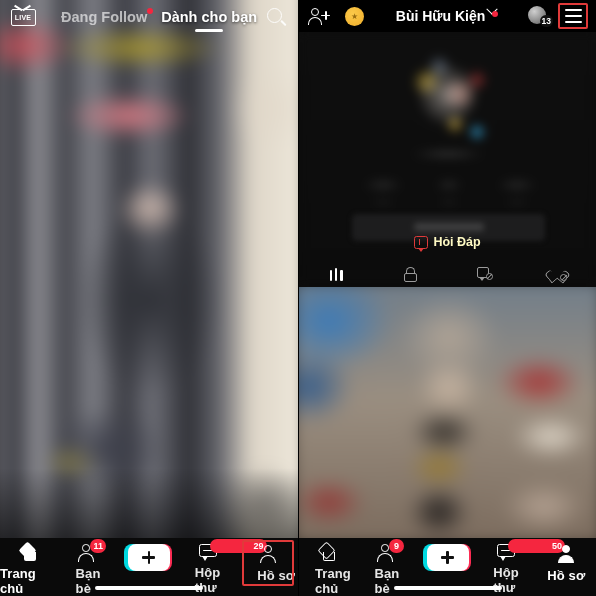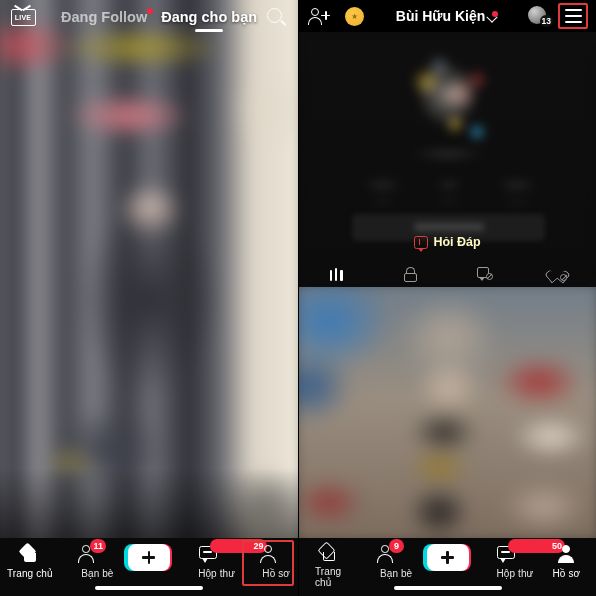--- a/index.html
+++ b/index.html
@@ -107,21 +107,21 @@
 
   .yellow-dot {
     width: 19px; height: 19px; border-radius: 50%;
     background: radial-gradient(circle at 40% 35%, #fbc94a, #f0ae2a);
     margin-left: 14px; position: relative;
     display:flex; align-items:center; justify-content:center;
   }
   .yellow-dot .glyph { font-size: 8px; color: rgba(120,80,0,0.75); }
 
   .r-title-wrap {
-    flex: 1; display: flex; align-items: flex-end; justify-content: center;
+    flex: 1; display: flex; align-items: flex-start; justify-content: center;
     position: relative; gap: 1px;
   }
   .r-title { color: #fff; font-size: 14px; font-weight: bold; }
   .chev {
     width: 8px; height: 8px; border-right: 1.7px solid #fff;
     border-bottom: 1.7px solid #fff; transform: rotate(45deg) translate(-2px,-2px);
     margin-left: 2px;
   }
   .r-title-wrap .reddot {
     position: absolute; top: 3px; right: 30px;
@@ -254,21 +254,21 @@
   
   .bottomnav {
     position: absolute; left: 0; right: 0; bottom: 0; height: 58px;
     background: #0a0a0a; display: flex; align-items: flex-start;
     padding-top: 6px; z-index: 10;
   }
   .navitem {
     flex: 1; display: flex; flex-direction: column; align-items: center;
     justify-content: flex-start; gap: 4px; position: relative; height: 42px;
   }
-  .navitem .nlabel { font-size: 10px; color: #fff; letter-spacing: .1px; }
+  .navitem .nlabel { font-size: 13px; color: #fff; letter-spacing: .1px; font-weight: bold; }
   .navitem.dim .nlabel { color: #e6e6e6; padding-left: 16px; }
   .nicon { height: 20px; display:flex; align-items:center; justify-content:center; position: relative; }
 
   .home-ico { width: 19px; height: 18px; position: relative; }
   .home-ico .roof {
     position:absolute; top:0; left: 1px; width: 13px; height: 13px;
     background: #fff; transform: rotate(45deg); border-radius: 2.5px;
     clip-path: polygon(0 0, 100% 0, 100% 100%, 0 100%);
   }
   .home-ico .base { position:absolute; bottom: 1px; left: 3.5px; width: 12px; height: 9px; background: #fff; border-radius: 0 0 2px 2px; }
@@ -337,21 +337,21 @@
     <div class="l-topbar">
       <div class="live-badge">
         <div class="live-ant"></div>
         <div class="live-box">LIVE</div>
       </div>
       <div class="l-tab inactive">
         <span>Đang Follow</span>
         <span class="reddot"></span>
       </div>
       <div class="l-tab active">
-        <span>Đang cho bạn</span>
+        <span>Dành cho bạn</span>
         <span class="tab-underline"></span>
       </div>
       <div class="l-search">
         <span class="ring"></span>
         <span class="handle"></span>
       </div>
     </div>
 
     <div class="bottomnav">
       <div class="navitem">

